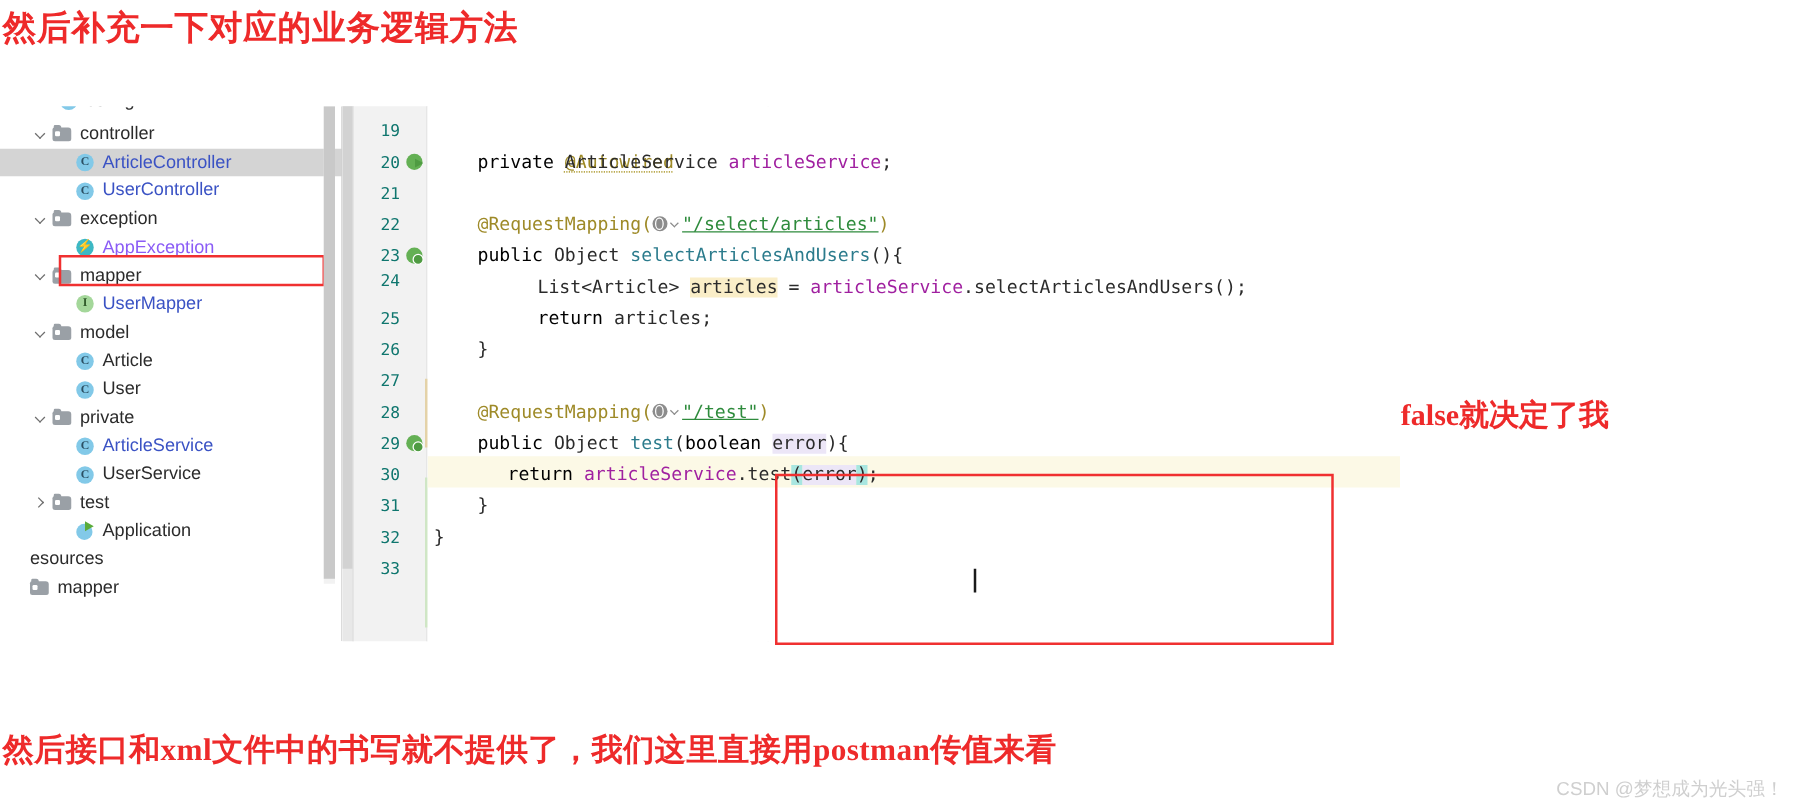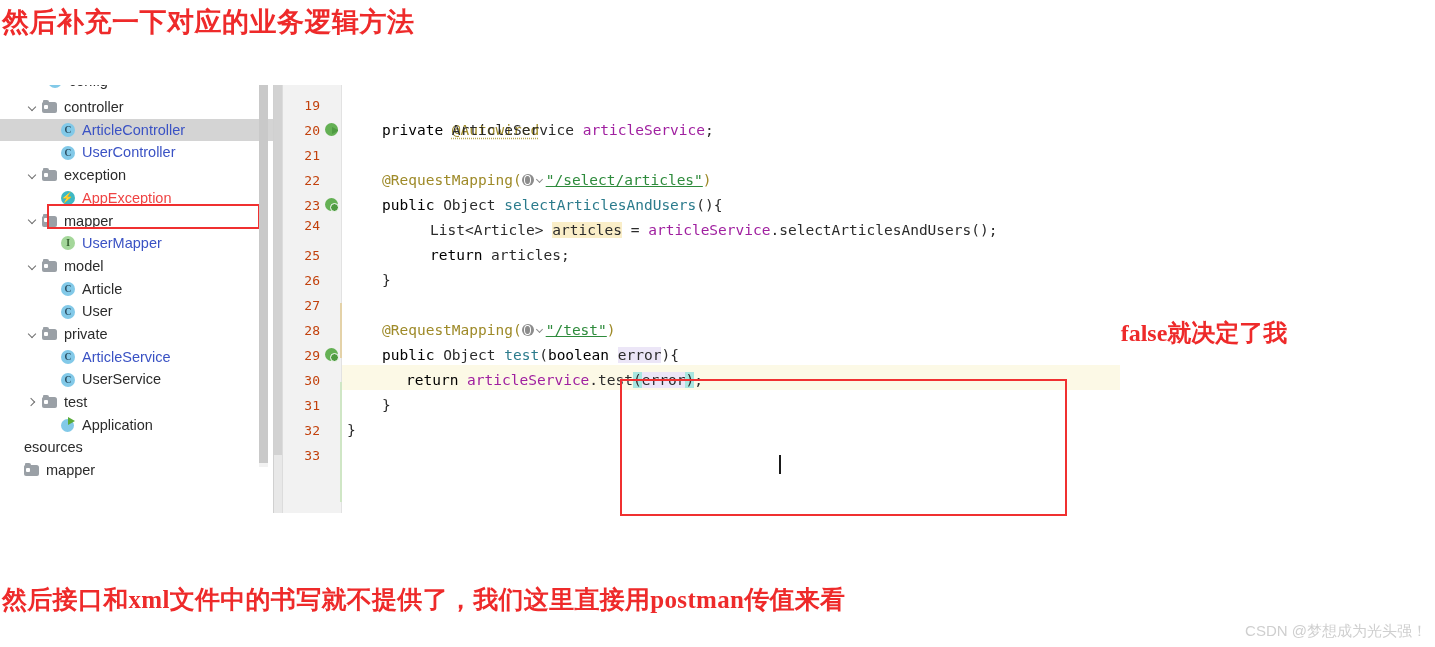--- a/index.html
+++ b/index.html
@@ -211,21 +211,21 @@
     content: "";
     position: absolute;
     left: 8px; top: 0px;
     width: 0; height: 0;
     border-left: 7px solid #5aab3a;
     border-top: 4px solid transparent;
     border-bottom: 4px solid transparent;
   }
   .tree-label { line-height: 1; }
   .tree-label.link { color: #3a52c4; }
-  .tree-label.green { color: #ef4444; }
+  .tree-label.green { color: #8b5cf6; }
   .tree-label.plain { color: #2b2b2b; }
   #tree-clip-row {
     position: absolute;
     left: 0; top: 0;
     width: 274px; height: 11px;
     overflow: hidden;
   }
   #tree-clip-row .ghost {
     position: absolute;
     top: -12px;
@@ -308,21 +308,21 @@
     background: #f2f2f2;
     border-right: 1px solid #e2e2e2;
   }
   .lnum {
     position: absolute;
     left: 9px;
     width: 28px;
     text-align: right;
     font-family: "DejaVu Sans Mono", monospace;
     font-size: 13px;
-    color: #c2410c;
+    color: #0f766e;
     line-height: 25px;
     height: 25px;
   }
   .bean {
     position: absolute;
     left: 42px;
     width: 15px; height: 15px;
   }
   .bean::before {
     content: "";

